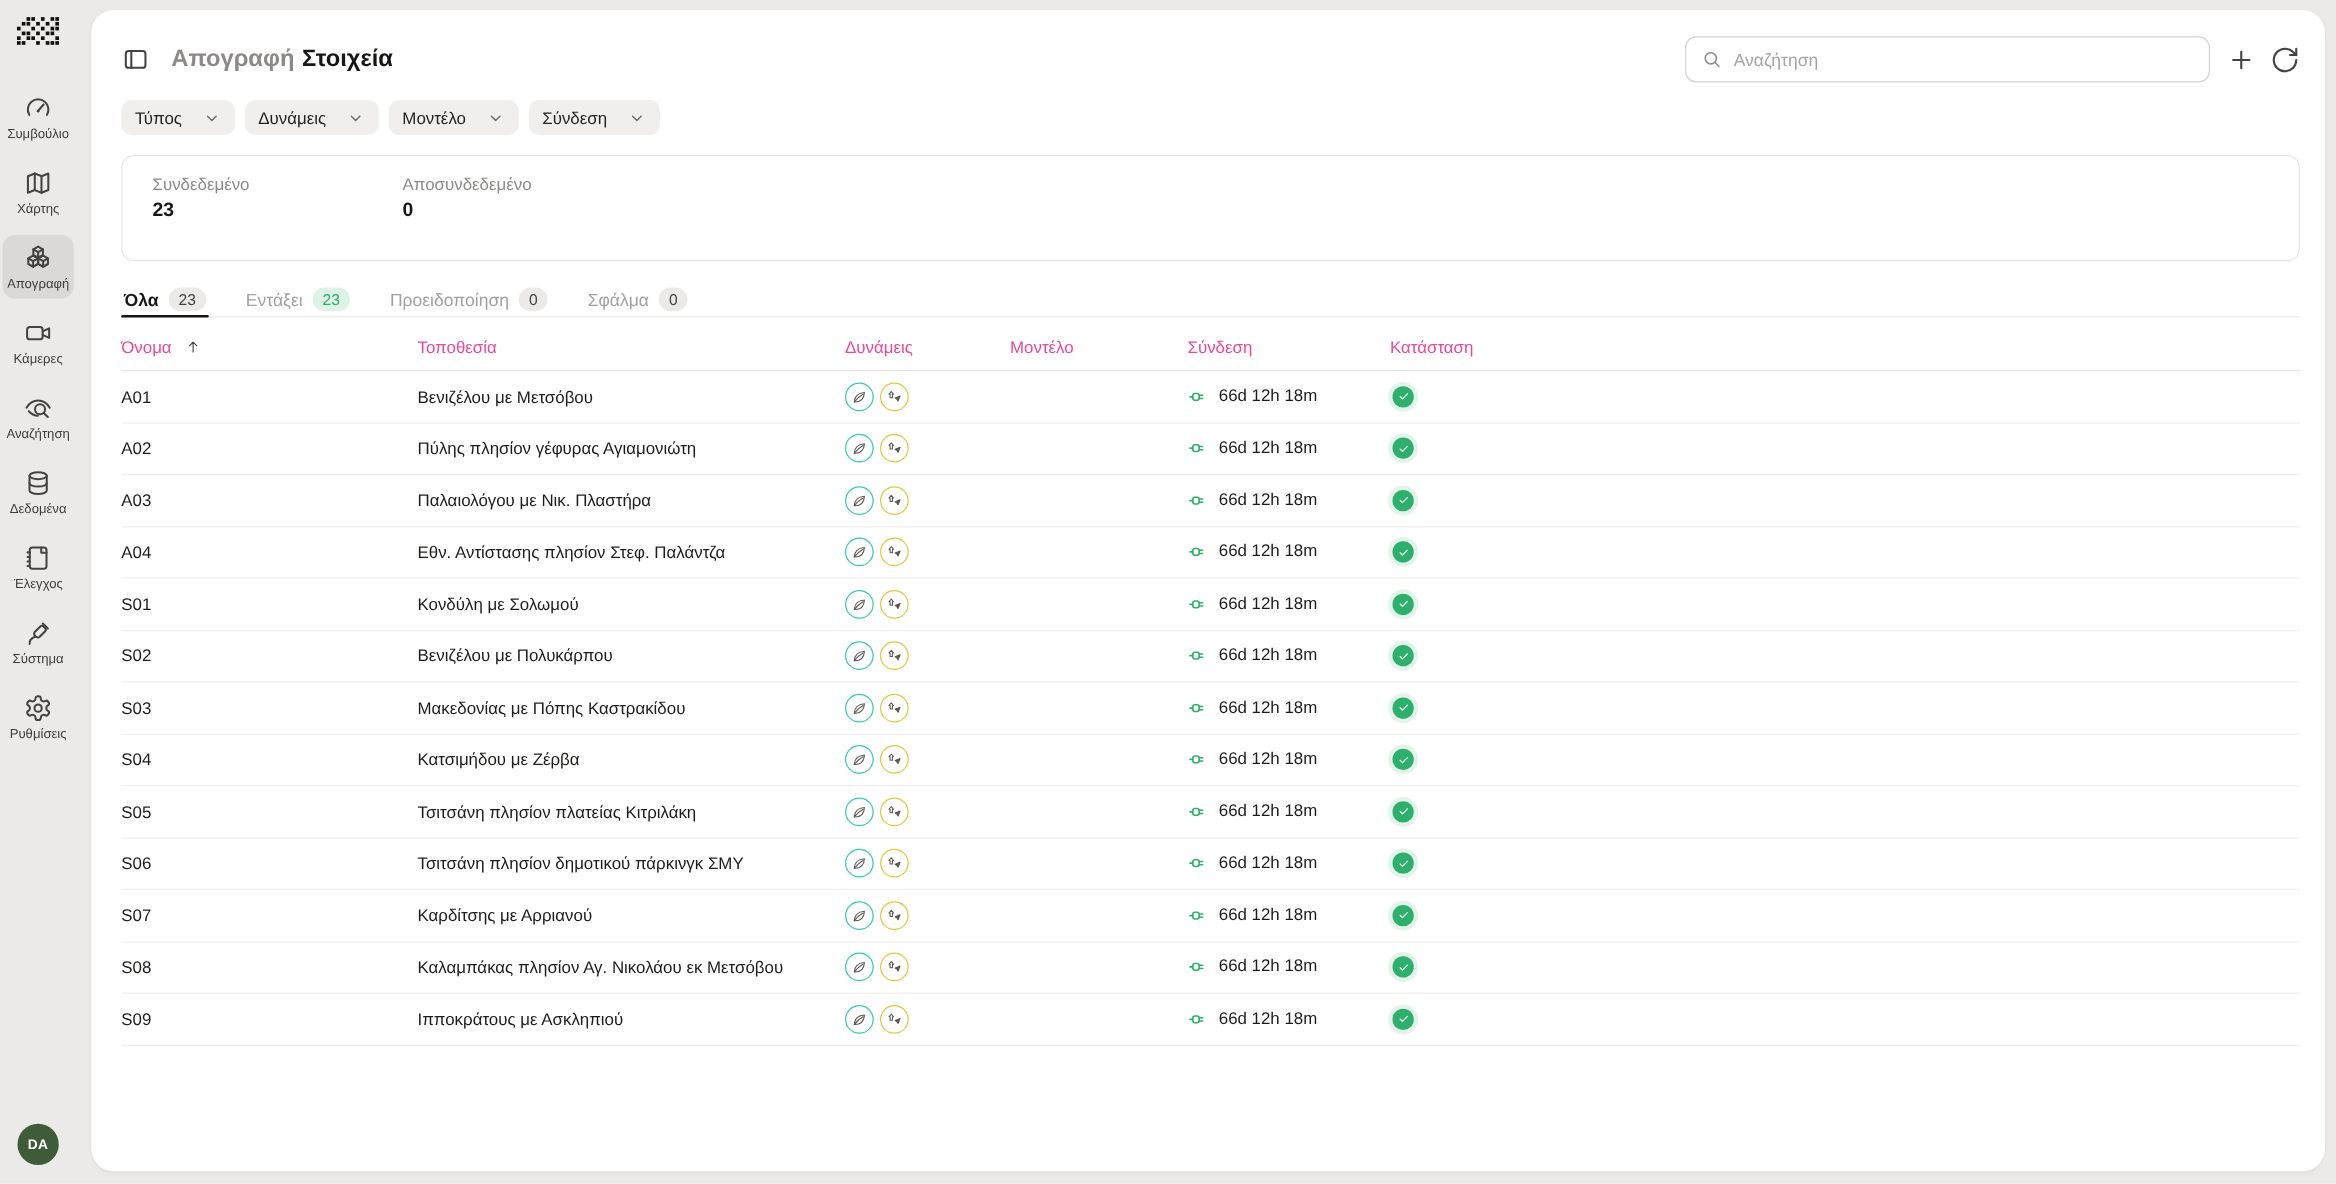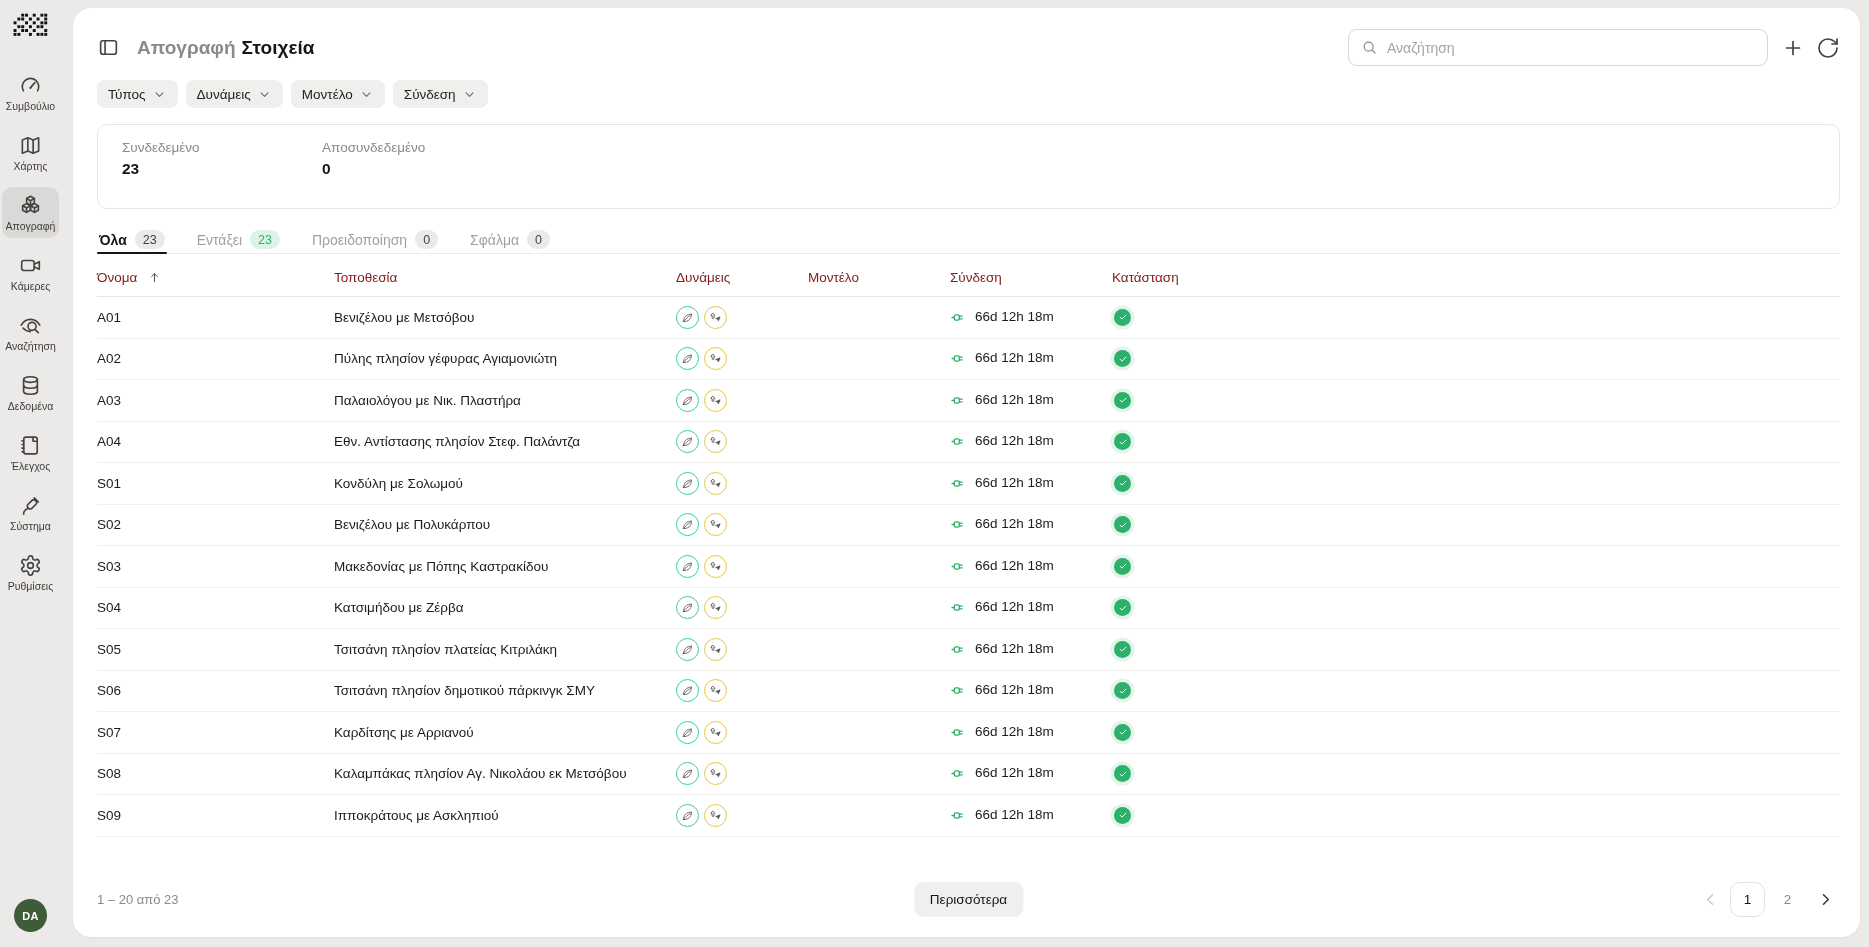--- a/index.html
+++ b/index.html
@@ -30,37 +30,37 @@
   .title-prefix { color:#8c8a88; }
   .title-bold { color:#171615; font-weight:bold; }
   .search { margin-left:auto; width:420px; height:37px; border:1px solid #d7d5d3; border-radius:9px; display:flex; align-items:center; gap:9px; padding:0 12px; background:#fff; }
   .search .ic { width:17px; height:17px; color:#8c8a88; flex:0 0 auto; }
   .search input { border:none; outline:none; flex:1; font-size:14px; font-family:inherit; color:#1d1c1a; background:transparent; }
   .search input::placeholder { color:#a6a4a2; }
   .top-actions { display:flex; align-items:center; gap:11px; margin-left:13px; }
   .top-actions .ic { width:24px; height:24px; }
 
   .filters { display:flex; gap:8px; margin-top:10px; }
-  .chip { height:28px; background:#f1efed; border:none; border-radius:8px; padding:0 11px; display:flex; align-items:center; gap:6px; font-size:13.5px; font-family:inherit; color:#24231f; cursor:pointer; }
+  .chip { height:28px; background:#f1efed; border:none; border-radius:8px; padding:0 11px; display:flex; align-items:center; gap:16px; font-size:13.5px; font-family:inherit; color:#24231f; cursor:pointer; }
   .chip .ic { width:15px; height:15px; color:#6a6866; }
 
   .stats-card { margin-top:16px; border:1px solid #e7e5e3; border-radius:10px; padding:15px 24px 30px; display:flex; }
   .stat { min-width:200px; }
   .stat-label { font-size:13.5px; color:#8c8a88; }
   .stat-value { margin-top:5px; font-size:15.5px; font-weight:600; color:#171615; }
 
   .tabs { margin-top:21px; display:flex; gap:28px; border-bottom:1px solid #edebe9; }
   .tab { display:flex; align-items:center; gap:8px; padding:0 2px 4px; font-size:14px; color:#a3a19f; cursor:pointer; position:relative; background:none; border:none; font-family:inherit; }
   .tab.active { color:#171615; font-weight:600; }
   .tab.active::after { content:""; position:absolute; left:0; right:0; bottom:-1px; height:2.5px; background:#171615; border-radius:2px; }
   .badge { padding:2.5px 8px; border-radius:999px; font-size:12.5px; font-weight:normal; background:#eceae8; color:#454341; }
   .badge.green { background:#def3e8; color:#2db06c; }
 
   table { width:100%; border-collapse:collapse; table-layout:fixed; margin-top:2px; }
-  th { text-align:left; font-weight:normal; font-size:13.5px; color:#7f1d1d; padding:14px 0 11px; border-bottom:1px solid #e7e5e3; }
+  th { text-align:left; font-weight:normal; font-size:13.5px; color:#ec4899; padding:14px 0 11px; border-bottom:1px solid #e7e5e3; }
   .th-wrap { display:inline-flex; align-items:center; gap:10px; }
   .th-wrap .ic { width:15px; height:15px; stroke-width:1.5; color:#454341; }
   td { height:41.5px; border-bottom:1px solid #f1efec; font-size:13.5px; color:#1d1c1a; vertical-align:middle; }
   .caps { display:flex; gap:5px; align-items:center; }
   .cap { width:23px; height:23px; border-radius:50%; display:flex; align-items:center; justify-content:center; color:#5a5854; }
   .cap svg { width:13px; height:13px; fill:none; stroke:currentColor; stroke-width:1.6; stroke-linecap:round; stroke-linejoin:round; }
   .cap.teal { border:1.5px solid #39ccb0; }
   .cap.yellow { border:1.5px solid #e5c73f; }
   .conn { display:flex; align-items:flex-start; gap:8px; }
   .conn .ic { width:17px; height:17px; color:#2db06c; stroke-width:1.8; }
@@ -909,35 +909,14 @@
               <svg viewBox="0 0 24 24">
                 <use href="#i-check"></use>
               </svg>
             </span>
           </td>
         </tr>
 
     </tbody>
   </table>
 
-  <footer class="table-footer">
-    <div class="range">1 – 20 από 23</div>
-    <button class="more-btn">Περισσότερα</button>
-    <div class="pagination">
-      <button class="pg-chev prev">
-        <svg class="ic" viewBox="0 0 24 24">
-            <use href="#i-chevron-left"></use>
-          </svg>
-      </button>
-
-        <button class="page active">1</button>
-
-        <button class="page">2</button>
-
-      <button class="pg-chev next">
-        <svg class="ic" viewBox="0 0 24 24">
-            <use href="#i-chevron-right"></use>
-          </svg>
-      </button>
-    </div>
-  </footer>
 
 </main>
 
 </body></html>

